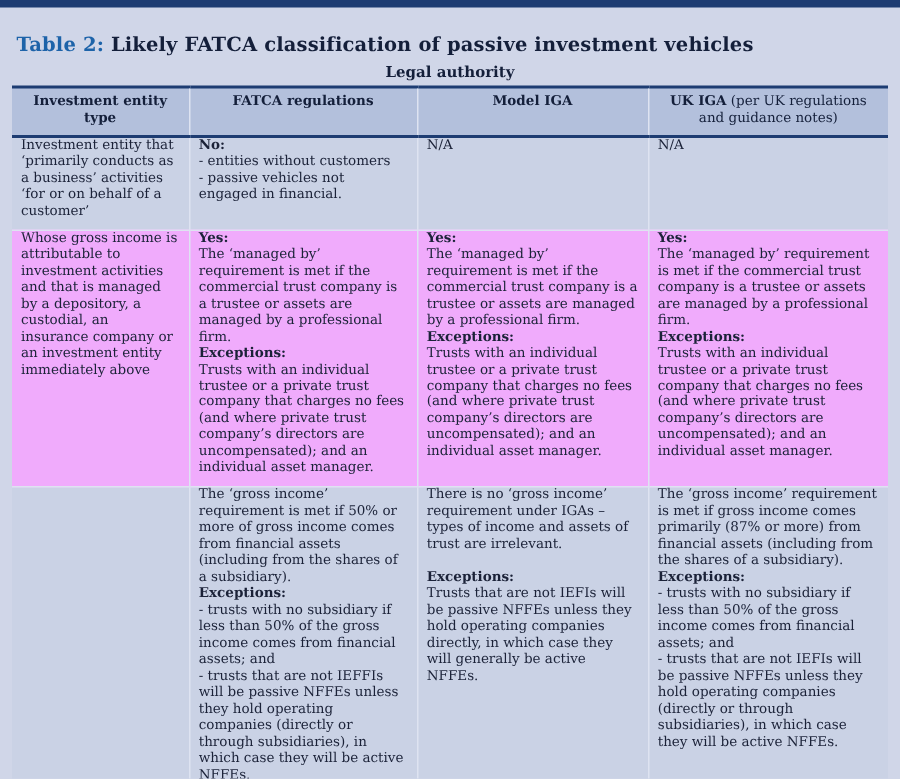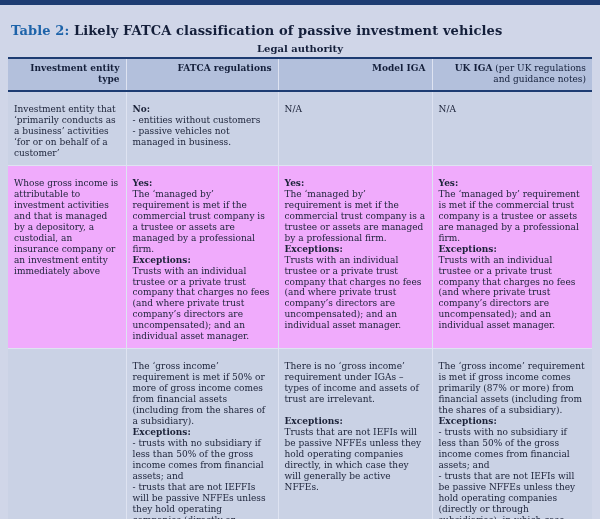--- a/index.html
+++ b/index.html
@@ -25,30 +25,30 @@
   table{
     border-collapse:collapse;table-layout:fixed;
     margin:0 8px;width:584px;
   }
   col.c1{width:118px;} col.c2{width:152px;} col.c3{width:154px;} col.c4{width:160px;}
   thead th{
     background:#b3c0dc;
     border-top:2px solid #1d3c72;
     border-bottom:2px solid #1d3c72;
     border-right:1.5px solid #dee3f1;
-    text-align:right;vertical-align:top;
+    text-align:center;vertical-align:top;
     padding:4px 6px 5px 6px;
     font-size:9px;line-height:1.22;color:#141f3a;
     font-weight:normal;
   }
   thead th:last-child{border-right:none;}
   th .hb{font-weight:bold;}
   td{
     vertical-align:top;
-    padding:12px 6px 6px 6px;
+    padding:0 6px 6px 6px;
     font-size:9px;line-height:1.22;
     border-right:1.5px solid #dee3f1;
     border-bottom:1.5px solid #dee3f1;
   }
   td:last-child{border-right:none;}
   tr.row-light td{background:#cad2e5;}
   tr.row-dark td{background:#f0abfc;}
   tbody tr:last-child td{border-bottom:none;}
   .part{min-height:1px;}
   .part.b{font-weight:bold;}
@@ -89,21 +89,21 @@
     </tr>
   </thead>
   <tbody>
       <tr class="row-light">
         <td>
           <div class="part">Investment entity that ‘primarily conducts as a business’ activities ‘for or on behalf of a customer’</div>
         </td>
         <td>
           <div class="part b">No:</div>
           <div class="part">- entities without customers</div>
-          <div class="part">- passive vehicles not managed in business.</div>
+          <div class="part">- passive vehicles not engaged in financial.</div>
         </td>
         <td>
           <div class="part">N/A</div>
         </td>
         <td>
           <div class="part">N/A</div>
         </td>
       </tr>
       <tr class="row-dark">
         <td>

